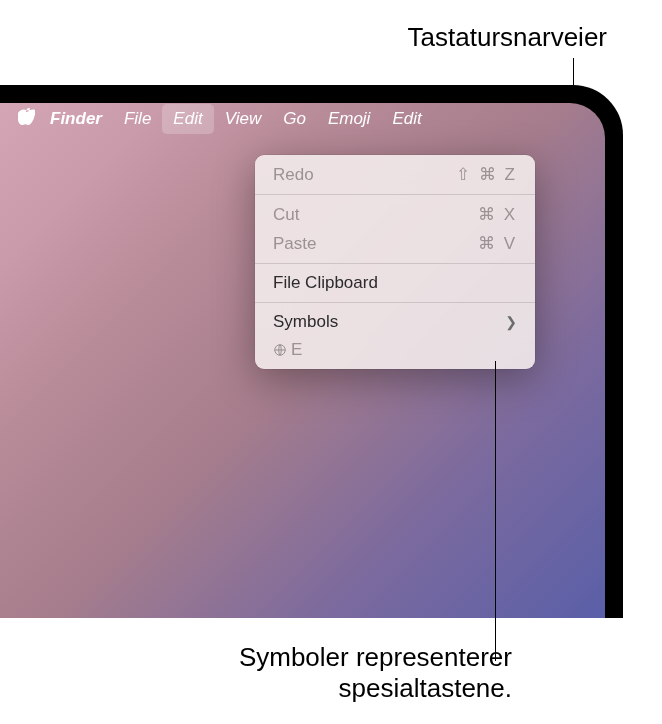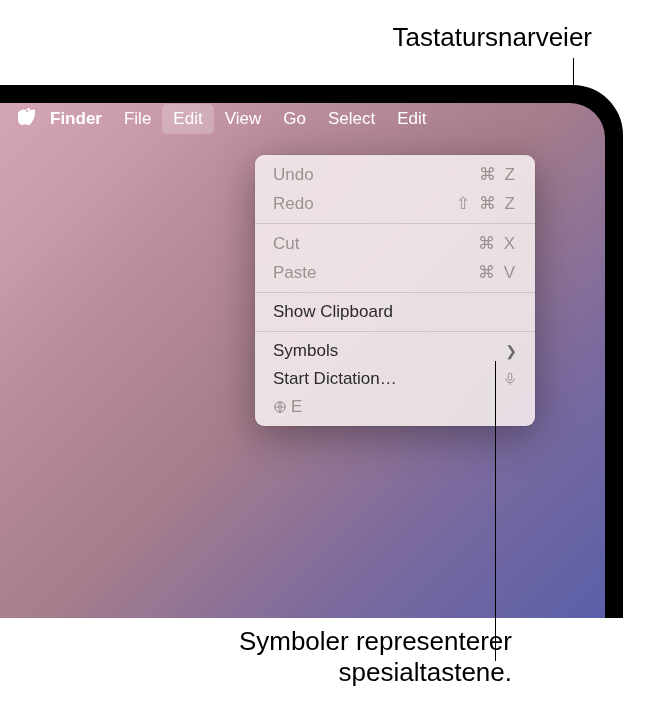--- a/index.html
+++ b/index.html
@@ -11,22 +11,22 @@
       position: relative;
       overflow: hidden;
     }
     .annotation {
       position: absolute;
       font-size: 26px;
       text-align: right;
       color: #000;
       line-height: 1.2;
     }
-    .annotation-top { top: 22px; right: 70px; }
-    .annotation-bottom { bottom: 36px; right: 150px; }
+    .annotation-top { top: 22px; right: 55px; }
+    .annotation-bottom { bottom: 20px; right: 150px; }
     .callout-line {
       position: absolute;
       background: #000;
     }
     .line-top-v { width: 1px; height: 117px; left: 573px; top: 58px; }
     .line-bottom-v { width: 1px; height: 300px; left: 495px; top: 361px; }
     .device-frame {
       position: absolute;
       left: 0;
       top: 85px;
@@ -45,20 +45,21 @@
       position: relative;
     }
     .menubar {
       height: 32px;
       display: flex;
       align-items: center;
       padding: 0 0 0 14px;
       color: #fff;
       font-size: 17px;
       gap: 0;
+      font-style: italic;
     }
     .menubar-item {
       padding: 5px 11px;
       border-radius: 5px;
       cursor: default;
       white-space: nowrap;
     }
     .menubar-item.selected { background: rgba(255,255,255,0.22); }
     .menubar-finder { font-weight: 600; }
     .apple-logo {
@@ -130,59 +131,46 @@
       <span>
         <svg class="apple-logo" viewBox="0 0 170 170">
             <path d="M150 120c-4 10-6 14-12 23-8 12-19 27-33 27-12 0-15-8-32-8s-20 8-33 8c-14 0-25-14-33-26C-8 107-11 64 7 41c12-16 32-25 50-25 19 0 31 10 47 10 15 0 24-10 47-10 16 0 33 9 45 24-40 22-33 78-46 80zM110 27c6-8 11-20 9-31-10 1-22 7-29 15-6 8-11 19-9 30 11 0 22-6 29-14z"></path>
           </svg>
       </span>
       <span class="menubar-item menubar-finder">Finder</span>
       <span class="menubar-item">File</span>
       <span class="menubar-item selected">Edit</span>
       <span class="menubar-item">View</span>
       <span class="menubar-item">Go</span>
-      <span class="menubar-item">Select</span>
+      <span class="menubar-item">Emoji</span>
       <span class="menubar-item">Edit</span>
     </div>
 
     <div class="dropdown">
-      <div class="menu-item disabled">
-        <span>Undo</span>
-        <span class="shortcut">⌘ Z</span>
-      </div>
       <div class="menu-item disabled">
         <span>Redo</span>
         <span class="shortcut">⇧ ⌘ Z</span>
       </div>
       <div class="menu-sep"></div>
       <div class="menu-item disabled">
         <span>Cut</span>
         <span class="shortcut">⌘ X</span>
       </div>
       <div class="menu-item disabled">
         <span>Paste</span>
         <span class="shortcut">⌘ V</span>
       </div>
       <div class="menu-sep"></div>
       <div class="menu-item">
-        <span>Show Clipboard</span>
+        <span>File Clipboard</span>
       </div>
       <div class="menu-sep"></div>
       <div class="menu-item">
         <span>Symbols</span>
         <span class="chevron">❯</span>
-      </div>
-      <div class="menu-item">
-        <span>Start Dictation…</span>
-        <span class="icon-cell">
-          <svg class="mic-icon" viewBox="0 0 24 24">
-              <rect x="9" y="2" width="6" height="12" rx="3"></rect>
-              <path d="M5 11a7 7 0 0 0 14 0M12 18v4"></path>
-            </svg>
-        </span>
       </div>
       <div class="menu-item">
         <span class="icon-cell">
           <svg class="globe-icon" viewBox="0 0 24 24">
               <circle cx="12" cy="12" r="9"></circle>
               <path d="M3 12h18M12 3c3 3 3 15 0 18M12 3c-3 3-3 15 0 18"></path>
             </svg>
           <span>E</span>
         </span>
       </div>

